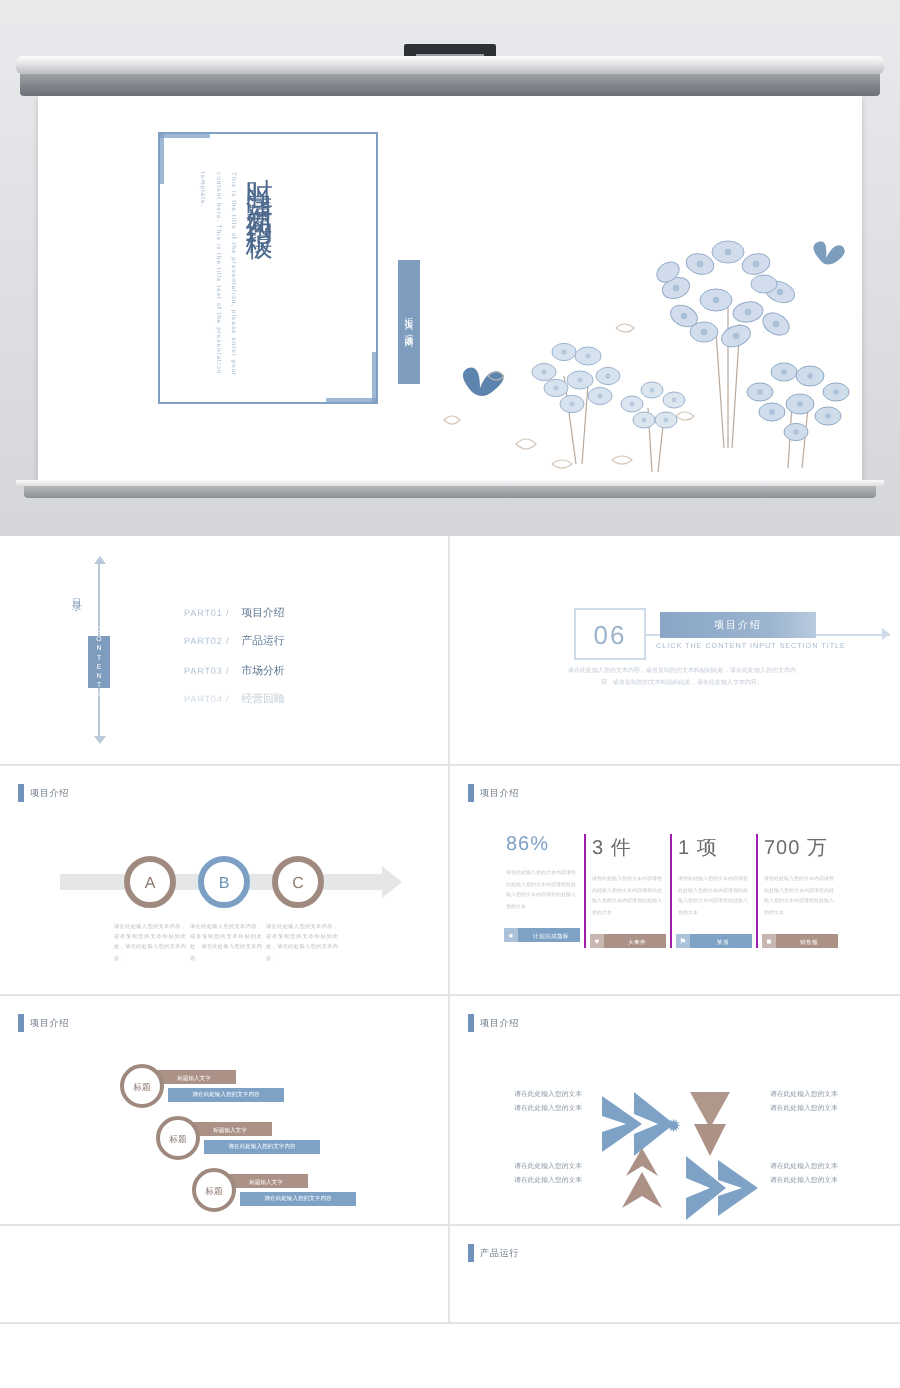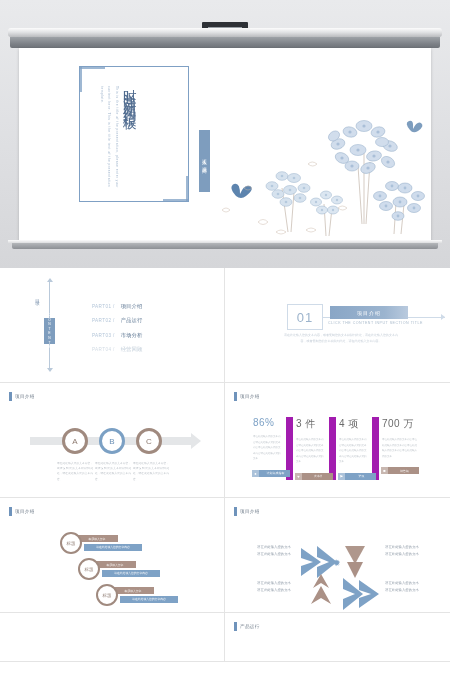--- a/index.html
+++ b/index.html
@@ -148,21 +148,21 @@
     display:flex;align-items:center;justify-content:center;
     font-size:8px; color:#8d7a70;
   }
   .s4-c.b { border-color:#7ba0c4; color:#6b90b6; }
   .s4-c1{ left:62px; } .s4-c2{ left:99px; } .s4-c3{ left:136px; }
   .s4-txt { position:absolute; top:78px; width:36px; font-size:2.6px; color:#b6bcc3; line-height:2.0; text-align:justify; }
   .s4-t1{ left:57px; } .s4-t2{ left:95px; } .s4-t3{ left:133px; }
 
   
   .s5-wrap { position:absolute; left:25px; top:34px; display:flex; gap:0; }
-  .s5-card { width:43px; padding-right:4px; border-right:7px solid #a21caf; position:relative; }
+  .s5-card { width:43px; padding-right:4px; border-right:1px solid #a21caf; position:relative; }
   .s5-card:last-child{ border-right:none; }
   .s5-num { font-size:10px; color:#7ea2c6; font-weight:300; letter-spacing:.5px; padding-left:3px;}
   .s5-num.d { color:#6b6b6b; }
   .s5-txt { margin-top:6px; padding-left:3px; font-size:2.5px; color:#bfc5cb; line-height:2.2; }
   .s5-btn {
     margin-top:8px; margin-left:2px; width:38px; height:7px; display:flex; align-items:center;
     font-size:2.8px; color:#fff; letter-spacing:.2px;
   }
   .s5-btn .ic { width:7px; height:7px; background:rgba(255,255,255,.35); display:flex;
                 align-items:center;justify-content:center; font-size:4px; color:#fff; margin-right:2px;}
@@ -355,21 +355,21 @@
       </div>
       <div class="cat-item dim">
         <span class="no">PART04 /</span>
         <span class="lb">经营回顾</span>
       </div>
     </div>
   </div>
 
   <div class="slide">
     <div class="s3-line"></div>
-    <div class="s3-num">01</div>
+    <div class="s3-num">06</div>
     <div class="s3-band">
       <span>项目介绍</span>
     </div>
     <div class="s3-sub">CLICK THE CONTENT INPUT SECTION TITLE</div>
     <div class="s3-body">请在此处输入您的文本内容，或者复制您的文本粘贴到此处，请在此处输入您的文本内容，或者复制您的文本粘贴到此处，请在此处输入文本内容。</div>
   </div>
 
   <div class="slide">
     <div class="sec-head">
       <span class="bar"></span>
@@ -400,21 +400,21 @@
       </div>
       <div class="s5-card">
         <div class="s5-num d">3 件</div>
         <div class="s5-txt">请在此处输入您的文本内容请在此处输入您的文本内容请在此处输入您的文本内容请在此处输入您的文本</div>
         <div class="s5-btn bg-brown">
           <span class="ic">♥</span>
           <span class="lbl">大事件</span>
         </div>
       </div>
       <div class="s5-card">
-        <div class="s5-num d">4 项</div>
+        <div class="s5-num d">1 项</div>
         <div class="s5-txt">请在此处输入您的文本内容请在此处输入您的文本内容请在此处输入您的文本内容请在此处输入您的文本</div>
         <div class="s5-btn bg-blue">
           <span class="ic">⚑</span>
           <span class="lbl">奖项</span>
         </div>
       </div>
       <div class="s5-card">
         <div class="s5-num d">700 万</div>
         <div class="s5-txt">请在此处输入您的文本内容请在此处输入您的文本内容请在此处输入您的文本内容请在此处输入您的文本</div>
         <div class="s5-btn bg-brown">

